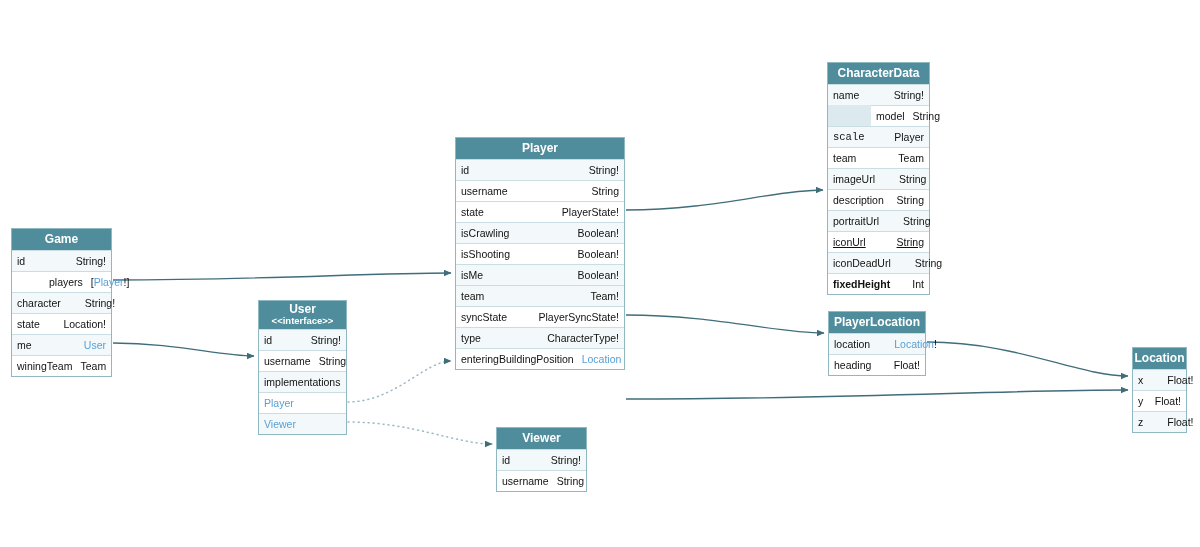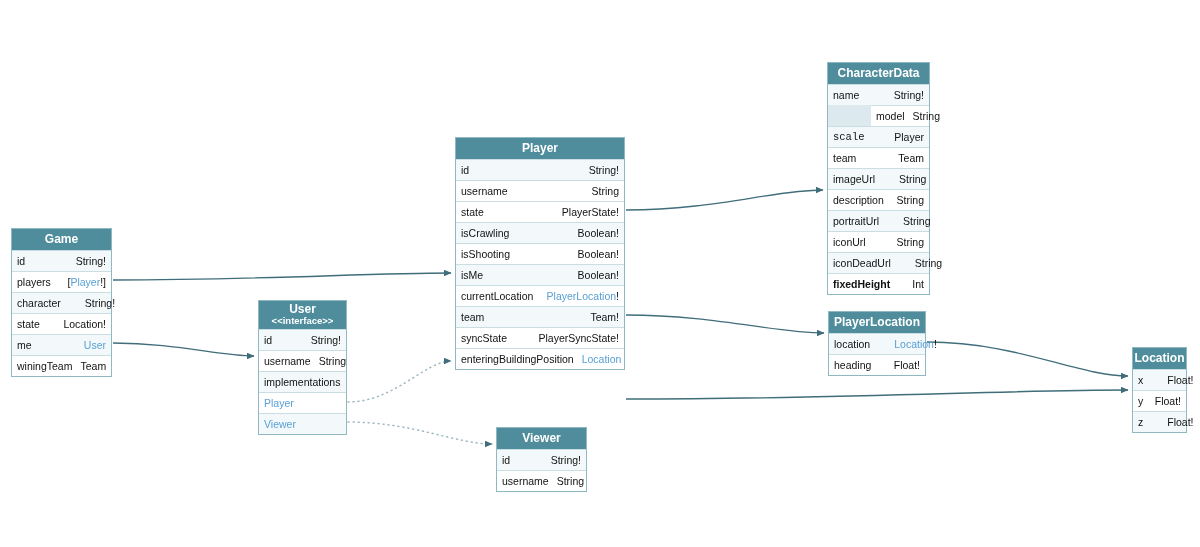--- a/index.html
+++ b/index.html
@@ -54,21 +54,21 @@
     </svg>
 <div class="table" style="left: 11px; top: 228px; width: 101px;">
       <div class="thead" style="background: rgb(79, 141, 157); color: rgb(255, 255, 255);">
         <div>Game</div>
       </div>
       <div class="trow alt" style="border-top-color: rgb(201, 221, 227);">
         <span class="fname" style="color: rgb(17, 17, 17);">id</span>
         <span class="ftype"><span style="color: rgb(17, 17, 17);">String!</span></span>
       </div>
       <div class="trow" style="border-top-color: rgb(201, 221, 227);">
-        <span class="fname" style="color: rgb(17, 17, 17);">players</span>
+        <span class="fname" style="color: rgb(17, 17, 17); margin-left: 32px;">players</span>
         <span class="ftype"><span style="color: rgb(17, 17, 17);">[</span><span class="link" style="color: rgb(88, 160, 214);">Player</span><span style="color: rgb(17, 17, 17);">!]</span></span>
       </div>
       <div class="trow alt" style="border-top-color: rgb(201, 221, 227);">
         <span class="fname" style="color: rgb(17, 17, 17);">character</span>
         <span class="ftype"><span style="color: rgb(17, 17, 17);">String!</span></span>
       </div>
       <div class="trow" style="border-top-color: rgb(201, 221, 227);">
         <span class="fname" style="color: rgb(17, 17, 17);">state</span>
         <span class="ftype"><span style="color: rgb(17, 17, 17);">Location!</span></span>
       </div>
@@ -125,32 +125,32 @@
         <span class="ftype"><span style="color: rgb(17, 17, 17);">Boolean!</span></span>
       </div>
       <div class="trow" style="border-top-color: rgb(201, 221, 227);">
         <span class="fname" style="color: rgb(17, 17, 17);">isShooting</span>
         <span class="ftype"><span style="color: rgb(17, 17, 17);">Boolean!</span></span>
       </div>
       <div class="trow alt" style="border-top-color: rgb(201, 221, 227);">
         <span class="fname" style="color: rgb(17, 17, 17);">isMe</span>
         <span class="ftype"><span style="color: rgb(17, 17, 17);">Boolean!</span></span>
       </div>
-      <div class="trow" style="border-top-color: rgb(201, 221, 227);">
-        <span class="fname" style="color: rgb(17, 17, 17);">currentLocation</span>
-        <span class="ftype"><span class="link" style="color: rgb(88, 160, 214);">PlayerLocation</span><span style="color: rgb(17, 17, 17);">!</span></span>
-      </div>
       <div class="trow alt" style="border-top-color: rgb(201, 221, 227);">
         <span class="fname" style="color: rgb(17, 17, 17);">team</span>
         <span class="ftype"><span style="color: rgb(17, 17, 17);">Team!</span></span>
       </div>
       <div class="trow" style="border-top-color: rgb(201, 221, 227);">
         <span class="fname" style="color: rgb(17, 17, 17); text-align: center;">syncState</span>
         <span class="ftype"><span style="color: rgb(17, 17, 17);">PlayerSyncState!</span></span>
       </div>
+      <div class="trow alt" style="border-top-color: rgb(201, 221, 227);">
+        <span class="fname" style="color: rgb(17, 17, 17);">type</span>
+        <span class="ftype"><span style="color: rgb(17, 17, 17);">CharacterType!</span></span>
+      </div>
       <div class="trow" style="border-top-color: rgb(201, 221, 227);">
         <span class="fname" style="color: rgb(17, 17, 17);">enteringBuildingPosition</span>
         <span class="ftype"><span class="link" style="color: rgb(88, 160, 214);">Location</span></span>
       </div>
     </div>
     <div class="table" style="left: 496px; top: 427px; width: 91px;">
       <div class="thead" style="background: rgb(79, 141, 157); color: rgb(255, 255, 255);">
         <div>Viewer</div>
       </div>
       <div class="trow alt" style="border-top-color: rgb(201, 221, 227);">
@@ -187,21 +187,21 @@
         <span class="ftype"><span style="color: rgb(17, 17, 17);">String</span></span>
       </div>
       <div class="trow" style="border-top-color: rgb(201, 221, 227);">
         <span class="fname" style="color: rgb(17, 17, 17);">description</span>
         <span class="ftype"><span style="color: rgb(17, 17, 17);">String</span></span>
       </div>
       <div class="trow alt" style="border-top-color: rgb(201, 221, 227);">
         <span class="fname" style="color: rgb(17, 17, 17);">portraitUrl</span>
         <span class="ftype"><span style="color: rgb(17, 17, 17);">String</span></span>
       </div>
-      <div class="trow" style="border-top-color: rgb(201, 221, 227);">
+      <div class="trow" style="border-top-color: rgb(201, 221, 227); text-decoration: underline;">
         <span class="fname" style="color: rgb(17, 17, 17);">iconUrl</span>
         <span class="ftype"><span style="color: rgb(17, 17, 17);">String</span></span>
       </div>
       <div class="trow alt" style="border-top-color: rgb(201, 221, 227);">
         <span class="fname" style="color: rgb(17, 17, 17);">iconDeadUrl</span>
         <span class="ftype"><span style="color: rgb(17, 17, 17);">String</span></span>
       </div>
       <div class="trow" style="border-top-color: rgb(201, 221, 227);">
         <span class="fname" style="color: rgb(17, 17, 17); font-weight: bold;">fixedHeight</span>
         <span class="ftype"><span style="color: rgb(17, 17, 17);">Int</span></span>

